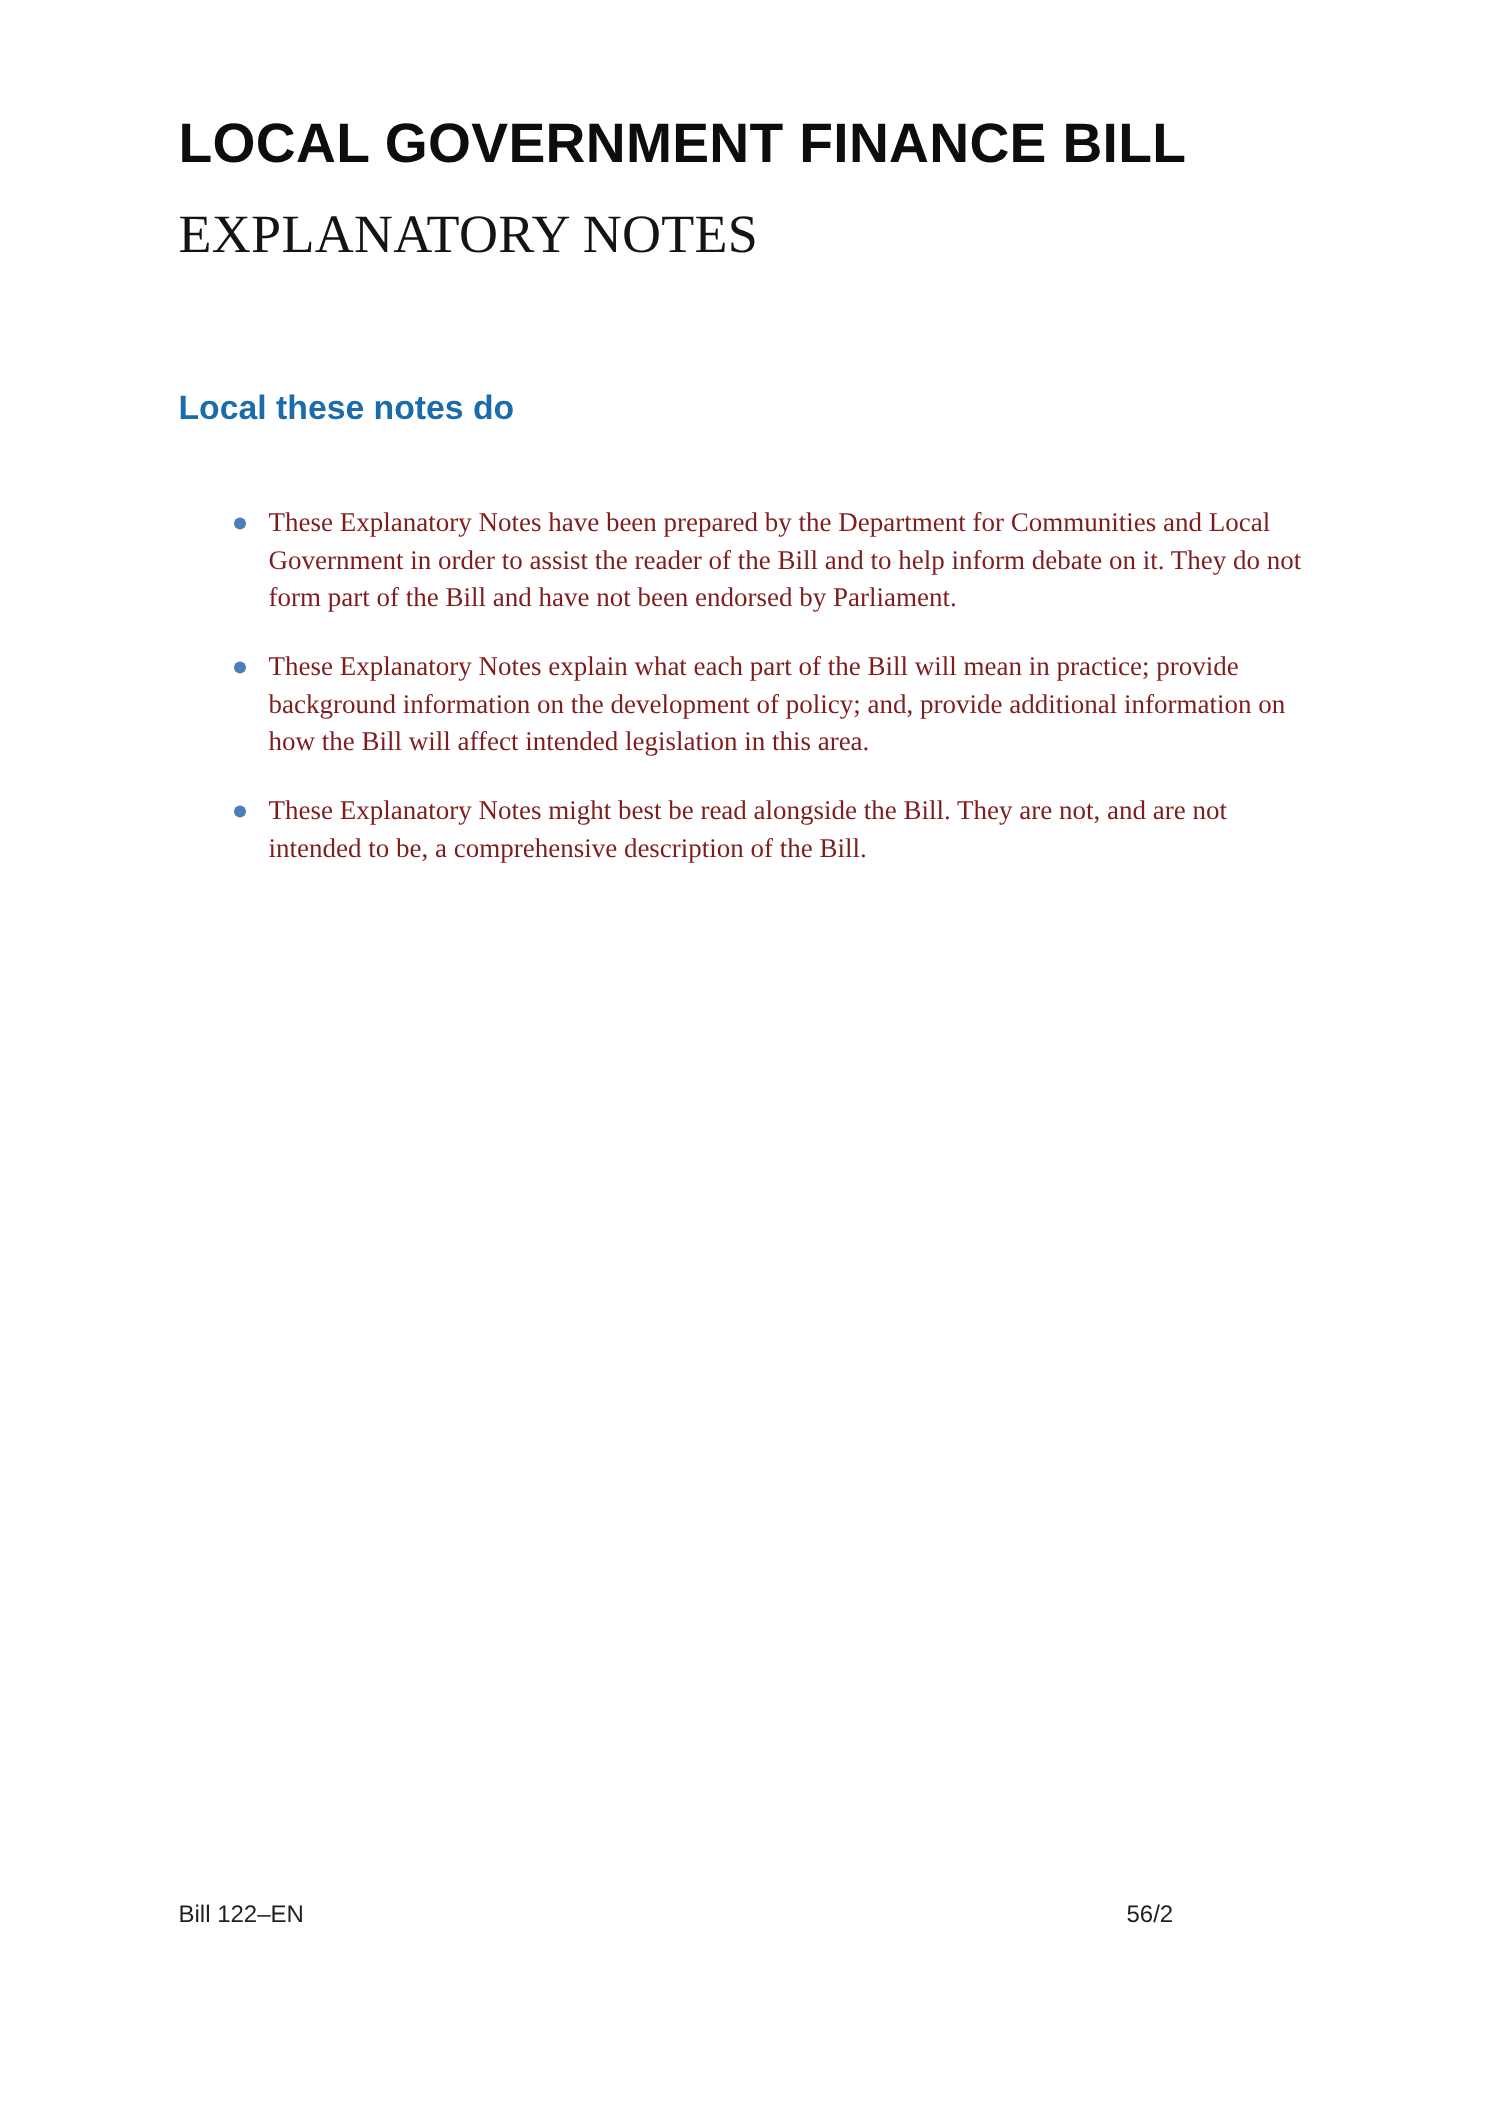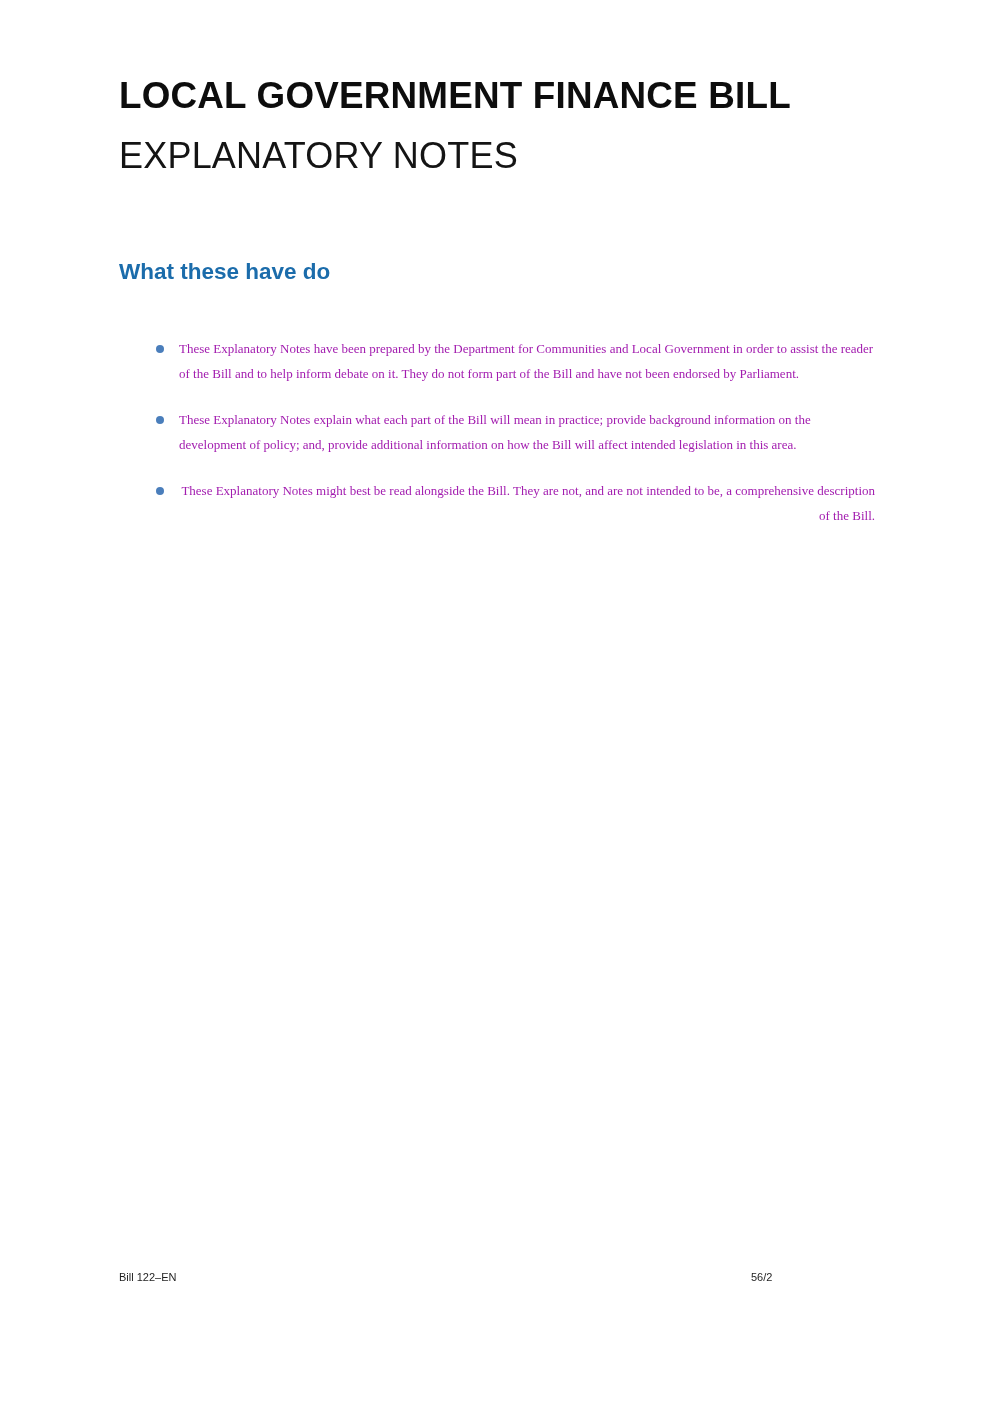--- a/index.html
+++ b/index.html
@@ -40,21 +40,21 @@
     font-size: 37px;
     line-height: 44px;
     letter-spacing: 0.2px;
     color: #0d0d0d;
     margin: 0;
     white-space: nowrap;
     transform: scaleX(0.995);
     transform-origin: left center;
   }
   .doc-subtitle {
-    font-family: Liberation Sans, sans-serif;
+    font-family: Liberation Serif, serif;
     font-weight: normal;
     font-size: 36px;
     line-height: 48px;
     letter-spacing: 0.2px;
     color: #141414;
     margin: 14px 0 0 0;
     white-space: nowrap;
   }
 
   
@@ -88,27 +88,26 @@
 
   .bullet-list {
     list-style: none;
     margin: 22px 0 0 0;
     padding: 0;
   }
   .bullet-item {
     position: relative;
     padding-left: 60px;
     margin-bottom: 21px;
-    font-size: 13px;
+    font-size: 18px;
     line-height: 25px;
-    color: #a21caf;
+    color: #7f1d1d;
   }
   .bullet-item:last-child {
     margin-bottom: 0;
-    text-align: right;
   }
   .bullet-marker {
     position: absolute;
     left: 37px;
     top: 9px;
     width: 8px;
     height: 8px;
     border-radius: 50%;
     background: #4a7ebb;
   }
@@ -117,21 +116,21 @@
   }
 
   
   .footer {
     position: absolute;
     left: 119px;
     top: 1262px;
     width: 756px;
     height: 22px;
     font-family: "Liberation Sans", "DejaVu Sans", sans-serif;
-    font-size: 11px;
+    font-size: 16px;
     line-height: 22px;
     color: #1f1f1f;
   }
   .footer-left {
     position: absolute;
     left: 0;
     top: 0;
     white-space: nowrap;
   }
   .footer-right {
@@ -144,21 +143,21 @@
 </head>
 <body>
 
 <div class="page">
 
   <div class="title-block">
     <h1 class="doc-title">LOCAL GOVERNMENT FINANCE BILL</h1>
     <h2 class="doc-subtitle">EXPLANATORY NOTES</h2>
   </div>
 
-  <h3 class="section-heading">What these have do</h3>
+  <h3 class="section-heading">Local these notes do</h3>
 
   <div class="content">
 
 
     <ul class="bullet-list">
       <li class="bullet-item">
         <span class="bullet-marker"></span>
         <span class="bullet-text">These Explanatory Notes have been prepared by the Department for Communities and Local Government in order to assist the reader of the Bill and to help inform debate on it. They do not form part of the Bill and have not been endorsed by Parliament.</span>
       </li>
       <li class="bullet-item">

